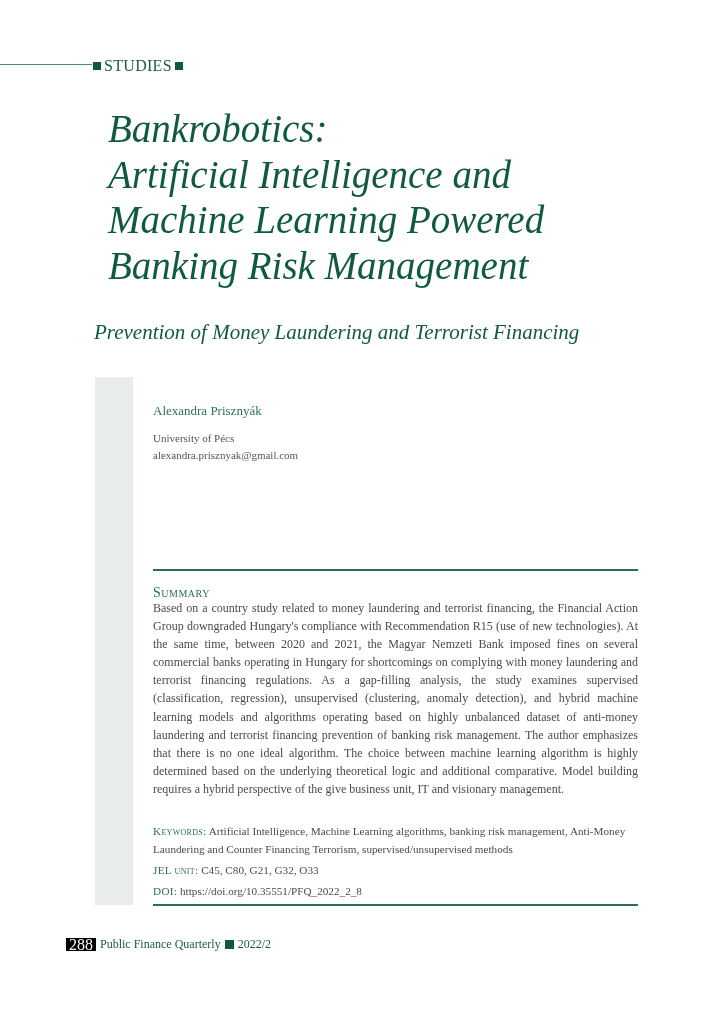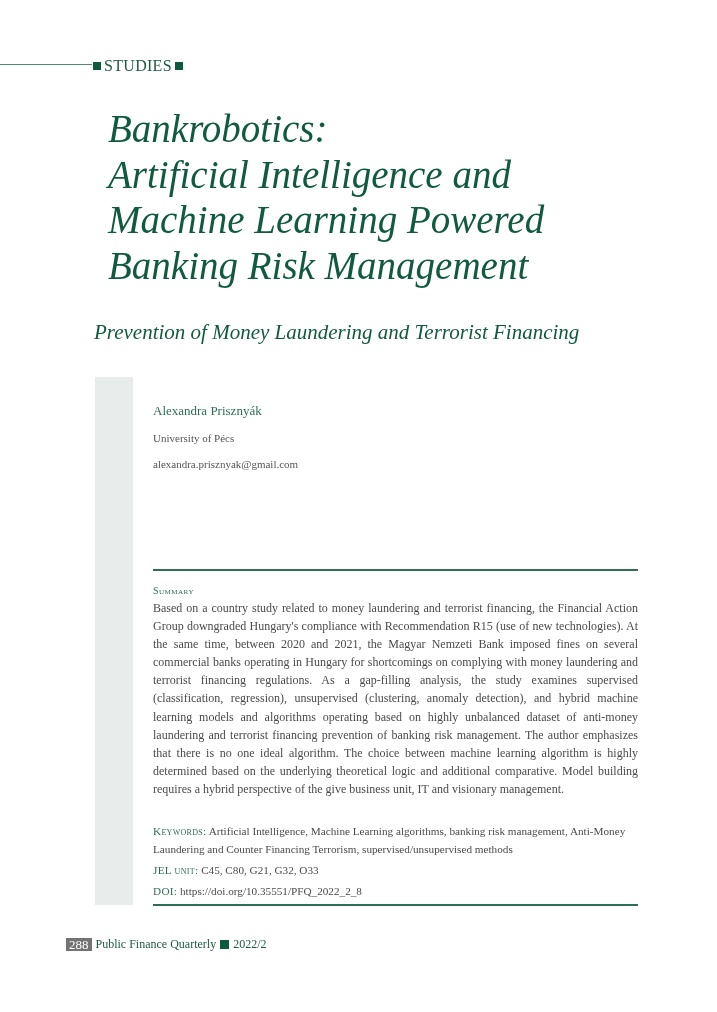--- a/index.html
+++ b/index.html
@@ -82,34 +82,34 @@
       margin-top: 20px;
     }
     .affiliation {
       font-size: 11px;
       color: #555;
       margin-top: 12px;
     }
     .email {
       font-size: 11px;
       color: #555;
-      margin-top: 14px;
+      margin-top: 5px;
     }
     .rule {
       position: absolute;
       left: 153px;
       width: 485px;
       height: 2px;
       background: #2d6e55;
     }
     .summary-heading {
       position: absolute;
       left: 153px;
       top: 585px;
-      font-size: 10px;
+      font-size: 14px;
       color: #2e6e55;
       font-variant: small-caps;
       letter-spacing: 0.5px;
     }
     .summary-text {
       position: absolute;
       left: 153px;
       top: 599px;
       width: 485px;
       margin: 0;
@@ -142,25 +142,25 @@
       position: absolute;
       left: 66px;
       top: 937px;
       display: flex;
       align-items: center;
       font-size: 12px;
       color: #1d5a43;
       gap: 4px;
     }
     .page-num {
-      background: #737373;
+      background: #000000;
       color: #ffffff;
       padding: 0 3px;
       line-height: 13px;
-      font-size: 13px;
+      font-size: 16px;
     }
     .footer .sq {
       width: 9px;
       height: 9px;
     }
   </style>
 </head>
 <body>
 
 <div class="section-rule"></div>

